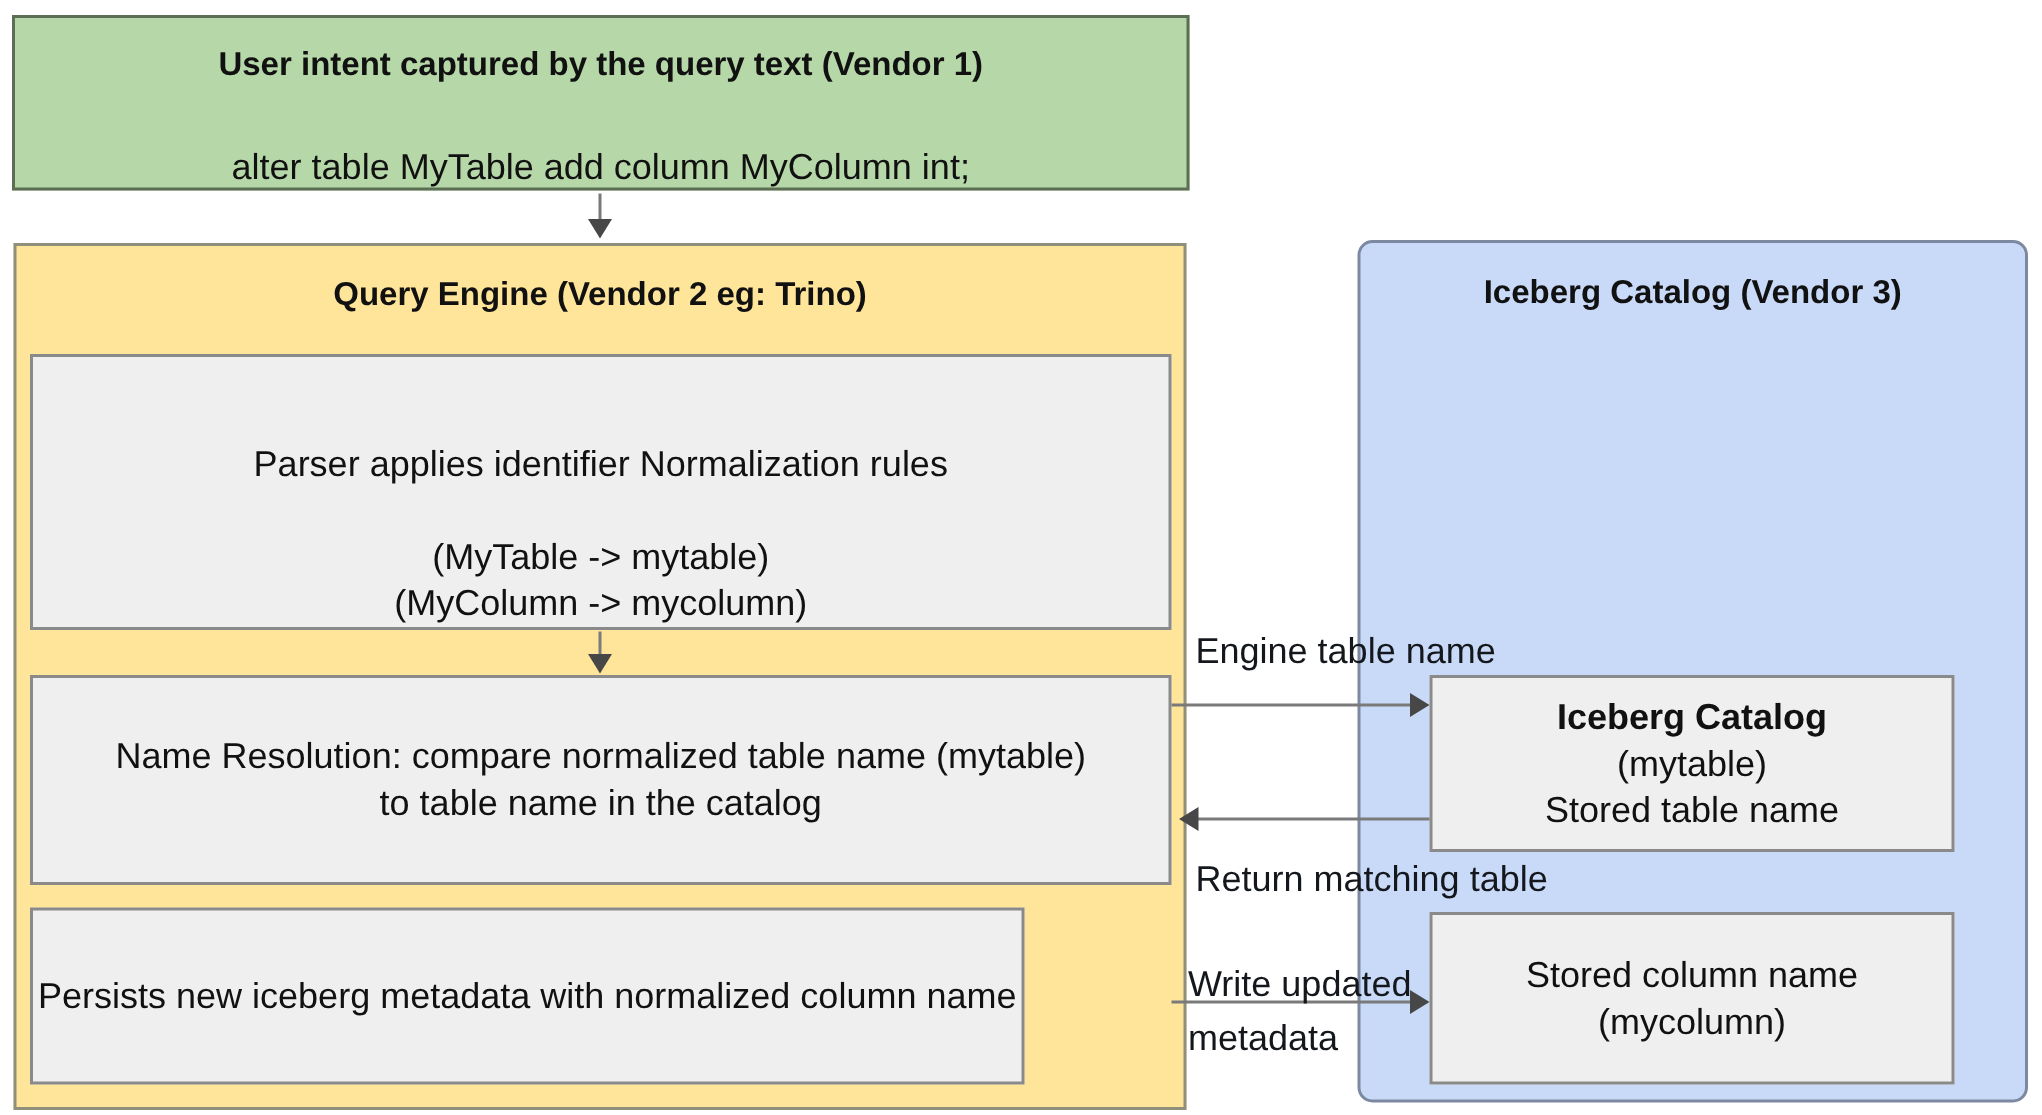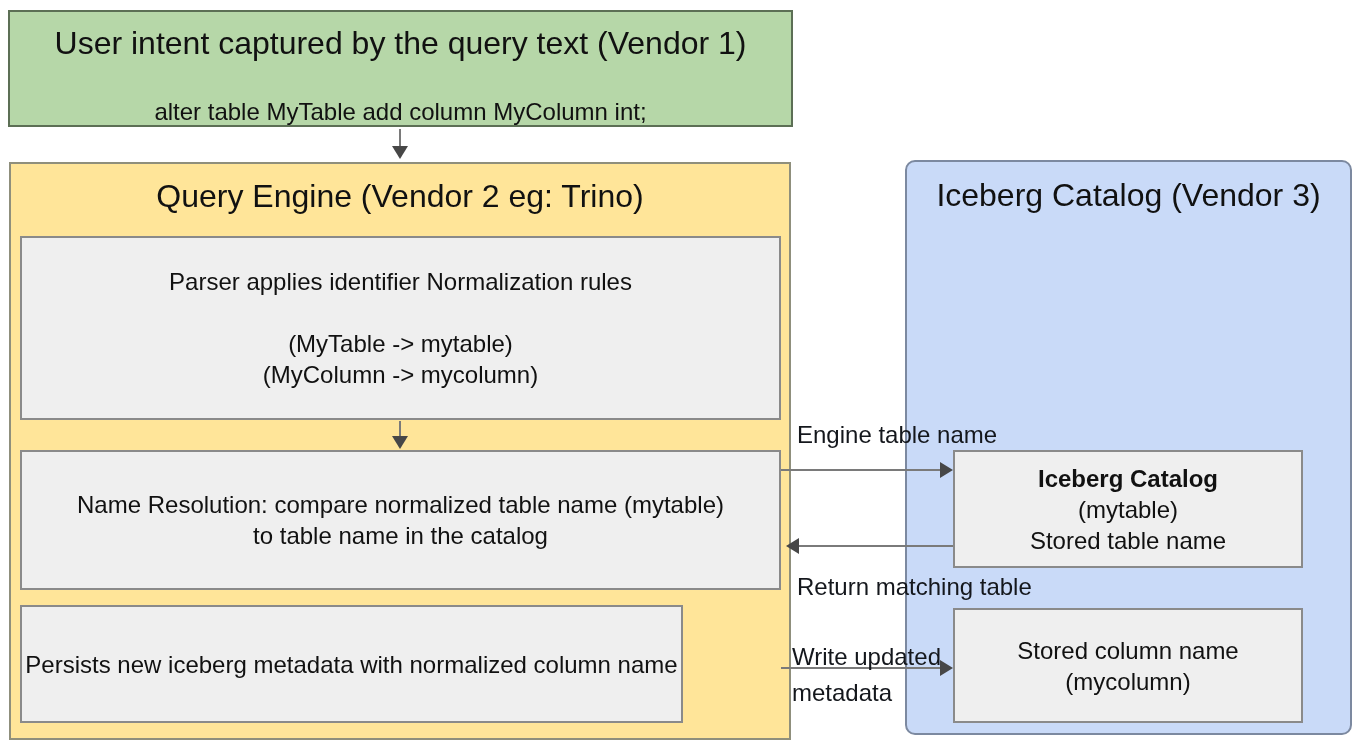--- a/index.html
+++ b/index.html
@@ -5,21 +5,21 @@
   html,body{margin:0;padding:0;background:#ffffff;}
   #stage{
     position:relative;
     width:1361px;height:743px;
     background:#ffffff;
     font-family:"Liberation Sans","DejaVu Sans",sans-serif;
     color:#111111;
     overflow:hidden;
   }
   .box{position:absolute;box-sizing:border-box;text-align:center;}
-  .big-title{font-weight:normal;font-size:32px;line-height:28px;}
+  .big-title{font-weight:bold;font-size:22px;line-height:28px;}
   .body-text{font-size:24px;line-height:31px;}
   
   #green-box{left:8px;top:10px;width:785px;height:117px;border:2px solid #5c6f55;}
   #green-title{padding-top:17px;}
   #green-query{margin-top:41px;font-size:24px;line-height:28px;}
   
   #yellow-box{left:9px;top:162px;width:782px;height:578px;border:2px solid #8f8f7c;}
   #yellow-title{padding-top:18px;}
   
   #blue-box{left:905px;top:160px;width:447px;height:575px;border:2px solid #7c89a0;}
@@ -55,21 +55,21 @@
     <div id="green-query">alter table MyTable add column MyColumn int;</div>
   </div>
 
   <div class="vline" style="left:399px;top:129px;height:19px;"></div>
   <div class="head head-down" style="left:392px;top:146px;"></div>
 
   <div class="box" id="yellow-box" style="background-color: rgb(255, 229, 153);">
     <div class="big-title" id="yellow-title">Query Engine (Vendor 2 eg: Trino)</div>
   </div>
 
-  <div class="box gray-box body-text" id="parser-box" style="background-color: rgb(239, 239, 239);">
+  <div class="box gray-box body-text" id="parser-box" style="background-color: rgb(239, 239, 239); justify-content: flex-end;">
     <div>Parser applies identifier Normalization rules</div>
     <div class="spacer-line"></div>
     <div>(MyTable -&gt; mytable)</div>
     <div>(MyColumn -&gt; mycolumn)</div>
   </div>
 
   <div class="vline" style="left:399px;top:421px;height:17px;"></div>
   <div class="head head-down" style="left:392px;top:436px;"></div>
 
   <div class="box gray-box body-text" id="nameres-box" style="background-color: rgb(239, 239, 239);">

